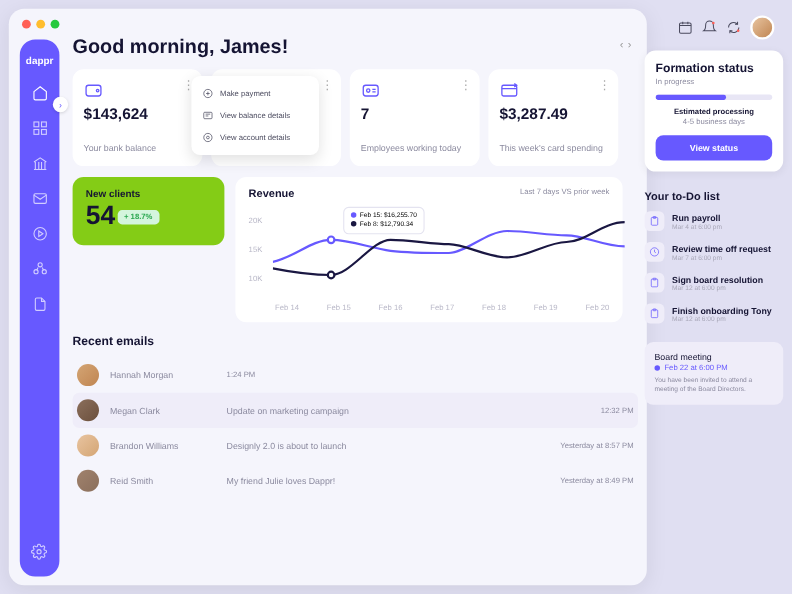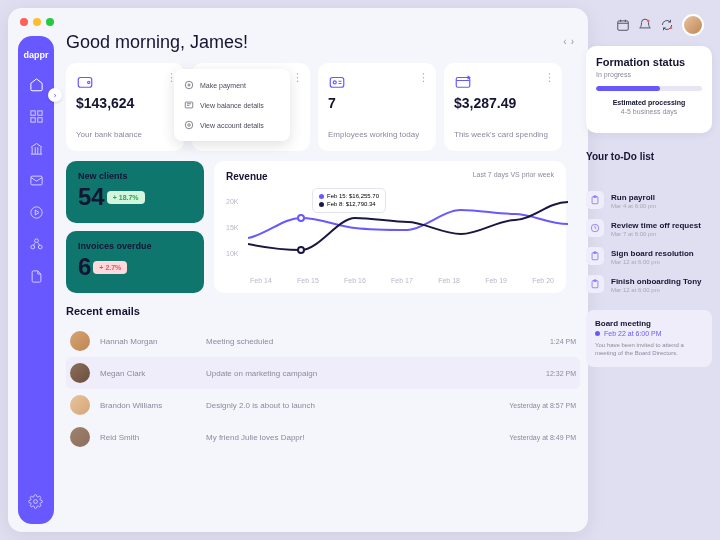--- a/index.html
+++ b/index.html
@@ -11,36 +11,36 @@
 .sidebar{position:absolute;left:10px;top:28px;width:36px;height:488px;background:#6759ff;border-radius:14px;display:flex;flex-direction:column;align-items:center;padding:14px 0;color:#fff}
 .logo{font-size:9px;font-weight:700;margin-bottom:16px}
 .nav-icons{display:flex;flex-direction:column;gap:16px;align-items:center}
 .nav-icon{width:16px;height:16px;opacity:.7;cursor:pointer;display:flex;align-items:center;justify-content:center}
 .nav-icon.active{opacity:1}
 .nav-icon svg{width:15px;height:15px;stroke:#fff;fill:none;stroke-width:1.6}
 .expand{position:absolute;left:40px;top:80px;width:14px;height:14px;background:#fff;border-radius:50%;box-shadow:0 1px 3px rgba(0,0,0,.15);display:flex;align-items:center;justify-content:center;font-size:8px;color:#6759ff;cursor:pointer}
 .settings{margin-top:auto;width:16px;height:16px;opacity:.7;cursor:pointer}
 .settings svg{width:15px;height:15px;stroke:#fff;fill:none;stroke-width:1.6}
 .main{position:absolute;left:58px;top:24px;width:514px}
-.greeting{font-size:18px;font-weight:400;color:#151433;margin-bottom:10px}
+.greeting{font-size:18px;font-weight:700;color:#151433;margin-bottom:10px}
 .pager{position:absolute;right:6px;top:4px;display:flex;gap:4px;font-size:10px;color:#999}
 .pager span{cursor:pointer}
 .cards{display:flex;gap:8px;margin-bottom:10px;position:relative}
 .card{background:#fff;border-radius:10px;padding:10px;width:118px;height:88px;position:relative}
 .card-icon{width:18px;height:16px;margin-bottom:6px}
 .card-icon svg{stroke:#6759ff;fill:none;stroke-width:1.6}
 .more{position:absolute;right:8px;top:8px;font-size:11px;color:#aaa;cursor:pointer;letter-spacing:-1px}
 .card-val{font-size:14px;font-weight:700;color:#151433}
 .card-lbl{font-size:8px;color:#8b8a9f;margin-top:19px;line-height:1.3}
 .dropdown{position:absolute;left:108px;top:6px;width:116px;background:#fff;border-radius:8px;box-shadow:0 4px 14px rgba(0,0,0,.12);padding:6px 0;z-index:10}
 .dd-item{display:flex;align-items:center;gap:6px;padding:5px 10px;font-size:7px;color:#4a4a5e;cursor:pointer}
 .dd-item svg{width:10px;height:10px;stroke:#4a4a5e;fill:none;stroke-width:1.6}
 .row2{display:flex;gap:10px;margin-bottom:12px}
 .metrics{display:flex;flex-direction:column;gap:8px}
-.metric{background:#0f766e;border-radius:10px;padding:10px 12px;width:138px;height:62px}
+.metric{background:#84cc16;border-radius:10px;padding:10px 12px;width:138px;height:62px}
 .metric-t{font-size:9px;font-weight:600;color:#151433;margin-bottom:2px}
 .metric-row{display:flex;align-items:center;gap:2px}
 .metric-v{font-size:24px;font-weight:800;color:#151433}
 .badge{font-size:7px;padding:3px 6px;border-radius:4px;font-weight:600}
 .bg-green{background:#d4f5dd;color:#2aa74f}
 .bg-red{background:#ffd9dc;color:#e0526a}
 .chart{background:#fff;border-radius:10px;padding:10px 12px;width:352px;height:132px;position:relative}
 .chart-t{font-size:10px;font-weight:700;color:#151433}
 .chart-sub{position:absolute;right:12px;top:10px;font-size:7px;color:#8b8a9f}
 .chart-body{position:relative;height:92px;margin-top:8px}
@@ -68,28 +68,28 @@
 .avatar{width:22px;height:22px;border-radius:50%;background:linear-gradient(135deg,#e8c4a0,#c08552);cursor:pointer;border:2px solid #fff}
 .formation{background:#fff;border-radius:10px;padding:10px;margin:4px 0 14px;box-shadow:0 2px 8px rgba(0,0,0,.06)}
 .fm-t{font-size:11px;font-weight:700;color:#151433}
 .fm-st{font-size:7px;color:#8b8a9f;margin:3px 0 8px}
 .prog{height:5px;background:#e8e6f5;border-radius:3px;overflow:hidden;margin-bottom:8px}
 .prog-fill{height:100%;width:60%;background:#6759ff;border-radius:3px}
 .fm-est-t{font-size:7px;font-weight:700;color:#151433;text-align:center}
 .fm-est-v{font-size:7px;color:#8b8a9f;text-align:center;margin:2px 0 8px}
 .btn{background:#6759ff;color:#fff;border:none;border-radius:7px;padding:7px;width:100%;font-size:8px;font-weight:600;cursor:pointer}
 .todo{margin-top:4px}
-.todo-t{font-size:10px;font-weight:700;color:#151433;margin-bottom:24px}
+.todo-t{font-size:10px;font-weight:700;color:#151433;margin-bottom:2px}
 .todo-item{display:flex;gap:7px;padding:5px 0;align-items:flex-end}
 .todo-ic{width:18px;height:18px;background:#efedf9;border-radius:5px;flex-shrink:0;display:flex;align-items:center;justify-content:center}
 .todo-ic svg{width:10px;height:10px;stroke:#6759ff;fill:none;stroke-width:1.6}
 .todo-name{font-size:8px;font-weight:600;color:#151433}
 .todo-date{font-size:6px;color:#a8a7b8;margin-top:1px}
 .meeting{background:#efedf9;border-radius:8px;padding:9px;margin-top:12px}
-.meet-t{font-size:8px;font-weight:700;color:#151433}
+.meet-t{font-size:8px;font-weight:400;color:#151433}
 .meet-d{font-size:7px;color:#6759ff;margin:2px 0 4px;display:flex;align-items:center;gap:4px}
 .meet-d::before{content:"";width:5px;height:5px;background:#6759ff;border-radius:50%;display:inline-block}
 .meet-desc{font-size:6px;color:#8b8a9f;line-height:1.4}
 </style>
 </head>
 <body>
 
 <div class="window">
   <div class="dots">
     <div class="dot d1"></div>
@@ -221,27 +221,20 @@
       </div>
     </div>
 
     <div class="row2">
       <div class="metrics">
         <div class="metric">
           <div class="metric-t">New clients</div>
           <div class="metric-row">
             <div class="metric-v">54</div>
             <div class="badge bg-green">+ 18.7%</div>
-          </div>
-        </div>
-        <div class="metric">
-          <div class="metric-t">Invoices overdue</div>
-          <div class="metric-row">
-            <div class="metric-v">6</div>
-            <div class="badge bg-red">+ 2.7%</div>
           </div>
         </div>
       </div>
 
       <div class="chart">
         <div class="chart-t">Revenue</div>
         <div class="chart-sub">Last 7 days VS prior week</div>
         <div class="chart-body">
           <div class="ylabel" style="top:8px">20K</div>
           <div class="ylabel" style="top:34px">15K</div>
@@ -267,21 +260,20 @@
           </div>
         </div>
       </div>
     </div>
 
     <div class="section-t">Recent emails</div>
     <div class="emails">
       <div class="email">
         <div class="avatar-sm"></div>
         <div class="em-name">Hannah Morgan</div>
-        <div class="em-subj">Meeting scheduled</div>
         <div class="em-time">1:24 PM</div>
       </div>
       <div class="email hover">
         <div class="avatar-sm av2"></div>
         <div class="em-name">Megan Clark</div>
         <div class="em-subj">Update on marketing campaign</div>
         <div class="em-time">12:32 PM</div>
       </div>
       <div class="email">
         <div class="avatar-sm av3"></div>
@@ -318,20 +310,21 @@
   </div>
 
   <div class="formation">
     <div class="fm-t">Formation status</div>
     <div class="fm-st">In progress</div>
     <div class="prog">
         <div class="prog-fill"></div>
       </div>
     <div class="fm-est-t">Estimated processing</div>
     <div class="fm-est-v">4-5 business days</div>
+    <button class="btn">View status</button>
   </div>
 
   <div class="todo">
     <div class="todo-t">Your to-Do list</div>
     <div class="todo-item">
       <div class="todo-ic">
           <svg viewBox="0 0 24 24">
             <rect x="5" y="4" width="14" height="17" rx="2"></rect>
             <rect x="9" y="2" width="6" height="4" rx="1"></rect>
           </svg>

